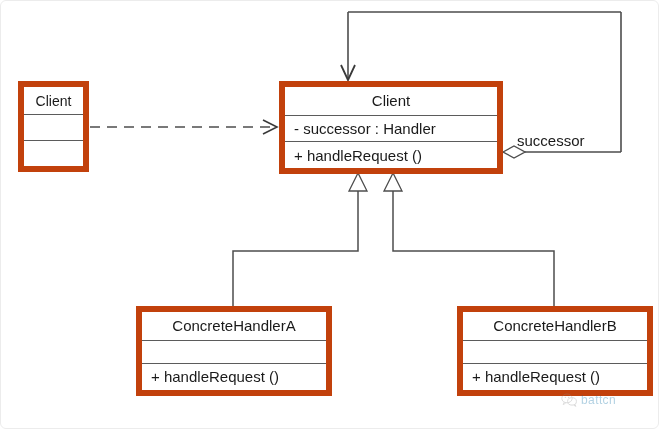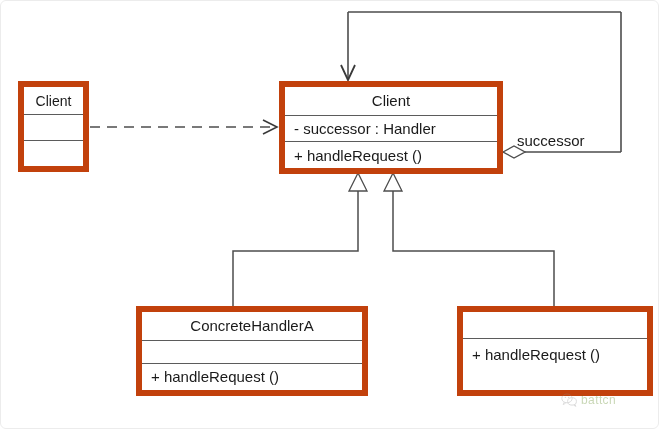--- a/index.html
+++ b/index.html
@@ -72,21 +72,21 @@
     top: 80px;
     width: 224px;
     height: 93px;
   }
   #handler-class .row-title { height: 31px; }
   #handler-class .row-member { height: 30px; }
   
   #concrete-a-class {
     left: 135px;
     top: 305px;
-    width: 232px;
+    width: 196px;
     height: 90px;
   }
   #concrete-b-class {
     left: 456px;
     top: 305px;
     width: 196px;
     height: 90px;
   }
   #concrete-a-class .row-title,
   #concrete-b-class .row-title { height: 32px; }
@@ -110,21 +110,21 @@
     position: absolute;
     left: 560px;
     top: 392px;
     display: flex;
     align-items: center;
     gap: 4px;
     opacity: 0.30;
   }
   #watermark .wm-text {
     font-size: 12px;
-    color: #4d7c0f;
+    color: #0369a1;
     letter-spacing: 0.4px;
   }
   #watermark .wm-icon {
     display: block;
   }
 </style>
 </head>
 <body>
 
 <div id="canvas">
@@ -175,20 +175,21 @@
 
   <div class="edge-label" id="successor-label">successor</div>
 
   <div class="uml-class" id="concrete-a-class">
     <div class="uml-row row-title">ConcreteHandlerA</div>
     <div class="uml-row row-empty"></div>
     <div class="uml-row row-member">+ handleRequest ()</div>
   </div>
 
   <div class="uml-class" id="concrete-b-class">
+    <div class="uml-row row-title">ConcreteHandlerB</div>
     <div class="uml-row row-empty"></div>
     <div class="uml-row row-member">+ handleRequest ()</div>
   </div>
 
   <div id="watermark">
     <svg class="wm-icon" width="16" height="14" viewBox="0 0 16 14">
       <ellipse cx="6" cy="5.4" rx="5.2" ry="4.4" fill="none" stroke="#8c8c8c" stroke-width="1"></ellipse>
       <path d="M3.2 9.2 L2.2 11.6 L4.6 10.2" fill="none" stroke="#8c8c8c" stroke-width="1"></path>
       <ellipse cx="11" cy="8.4" rx="4.4" ry="3.7" fill="none" stroke="#8c8c8c" stroke-width="1"></ellipse>
       <path d="M14.0 11.4 L14.9 13.4 L12.8 12.2" fill="none" stroke="#8c8c8c" stroke-width="1"></path>

